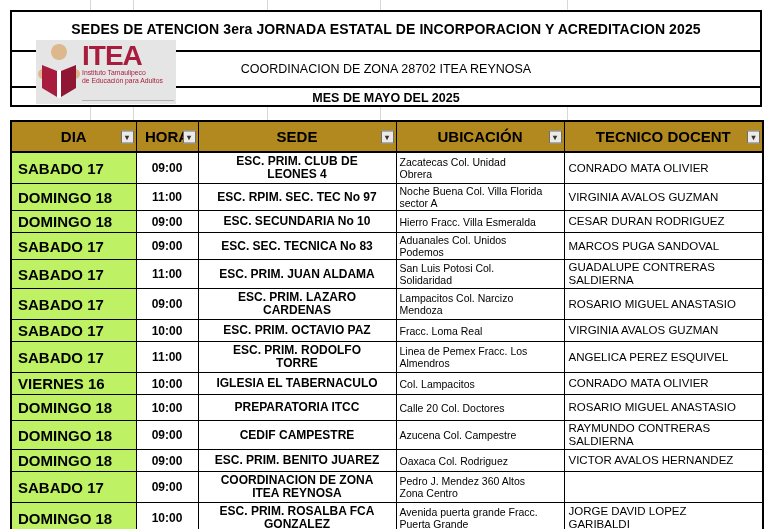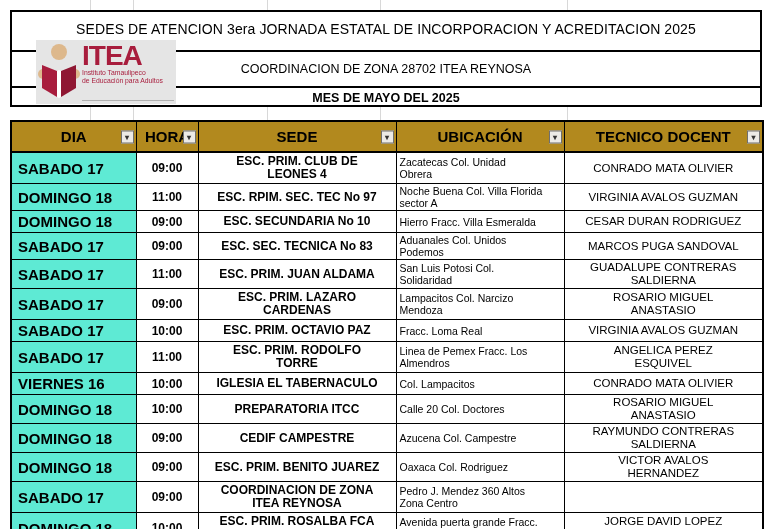--- a/index.html
+++ b/index.html
@@ -12,21 +12,21 @@
   
   .vstub { position: absolute; width: 1px; background: #d8d8d8; }
 
   
   .header-box {
     position: absolute; left: 10px; top: 10px; width: 752px; height: 97px;
     border: 2px solid #000; background: #fff;
   }
   .doc-title {
     position: absolute; top: 9px; left: 0; width: 100%;
-    text-align: center; font-weight: normal; font-size: 14px; letter-spacing: 0.1px;
+    text-align: center; font-weight: bold; font-size: 14px; letter-spacing: 0.1px;
     white-space: nowrap;
   }
   .divider1 { position: absolute; left: 0; right: 0; top: 38px; height: 2px; background: #000; }
   .divider2 { position: absolute; left: 0; right: 0; top: 74px; height: 2px; background: #000; }
   .coordination {
     position: absolute; top: 50px; left: 0; width: 100%;
     text-align: center; font-weight: normal; font-size: 12.5px;
   }
   .month {
     position: absolute; top: 79px; left: 0; width: 100%;
@@ -56,25 +56,25 @@
     text-align: center; position: relative; border-bottom: 2px solid #000; padding: 0 2px;
     white-space: nowrap;
   }
   .filter {
     position: absolute; right: 2px; top: 50%; transform: translateY(-50%);
     width: 13px; height: 13px; background: #eceae6; border: 1px solid #6f6f6f;
     font-size: 8px; line-height: 11px; text-align: center; color: #333; z-index: 1;
   }
   .schedule tbody tr { height: 22px; }
   .schedule tbody tr.tall { height: 26px; }
-  td.c-dia { background: #5eead4; font-weight: bold; font-size: 15px; padding: 2px 3px 2px 6px; white-space: nowrap; }
+  td.c-dia { background: #bef264; font-weight: bold; font-size: 15px; padding: 2px 3px 2px 6px; white-space: nowrap; }
   td.c-hora { font-weight: bold; font-size: 12px; text-align: center; }
   td.c-sede { font-weight: bold; font-size: 12px; text-align: center; white-space: pre-line; line-height: 13px; padding: 2px 13px; }
   td.c-ubi  { font-size: 10.5px; white-space: pre-line; line-height: 12px; padding: 1px 3px; }
-  td.c-tec  { font-size: 11.5px; white-space: pre-line; line-height: 13px; padding: 1px 19px; text-align: center; }
+  td.c-tec  { font-size: 11.5px; white-space: pre-line; line-height: 13px; padding: 1px 4px; }
 
   
   .empty-row {
     display: grid; grid-template-columns: 125px 62px 198px 168px 199px;
     width: 752px; height: 14px; border-left: 1px solid #c9c9c9;
   }
   .empty-cell { border-right: 1px solid #c9c9c9; border-bottom: 1px solid #c9c9c9; background: #fff; }
 </style>
 </head>
 <body>

